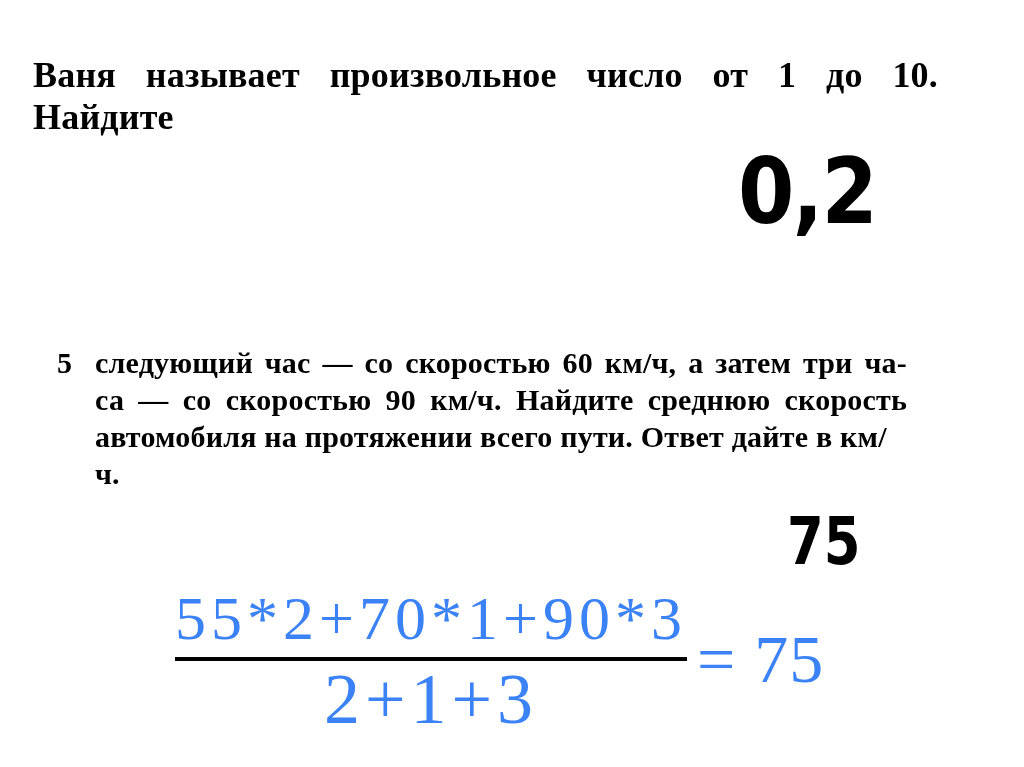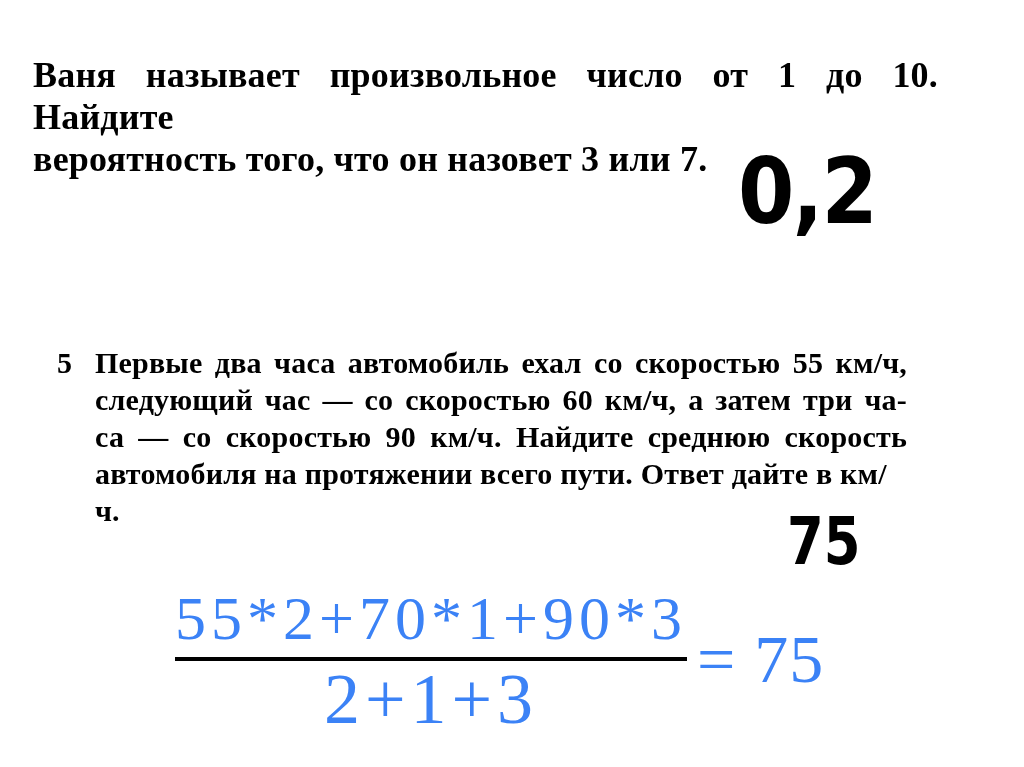--- a/index.html
+++ b/index.html
@@ -113,29 +113,27 @@
     text-align: right;
   }
 </style>
 </head>
 <body>
 
 <div class="slide">
 
   <div class="q1-text serif-bold">
     <div class="justify-line">Ваня называет произвольное число от 1 до 10. Найдите</div>
-    <div>вероятность того, что он назовет 3 или 7.</div>
   </div>
 
   <div class="big-answer q1-answer">0,2</div>
 
   <div class="q5-number serif-bold">5</div>
 
   <div class="q5-text serif-bold">
-    <div class="justify-line">Первые два часа автомобиль ехал со скоростью 55 км/ч,</div>
     <div class="justify-line">следующий час — со скоростью 60 км/ч, а затем три ча-</div>
     <div class="justify-line">са — со скоростью 90 км/ч. Найдите среднюю скорость</div>
     <div>автомобиля на протяжении всего пути. Ответ дайте в км/ч.</div>
   </div>
 
   <div class="big-answer q5-answer">75</div>
 
   <div class="formula">
     <div class="fraction">
       <div class="numerator">55*2+70*1+90*3</div>

